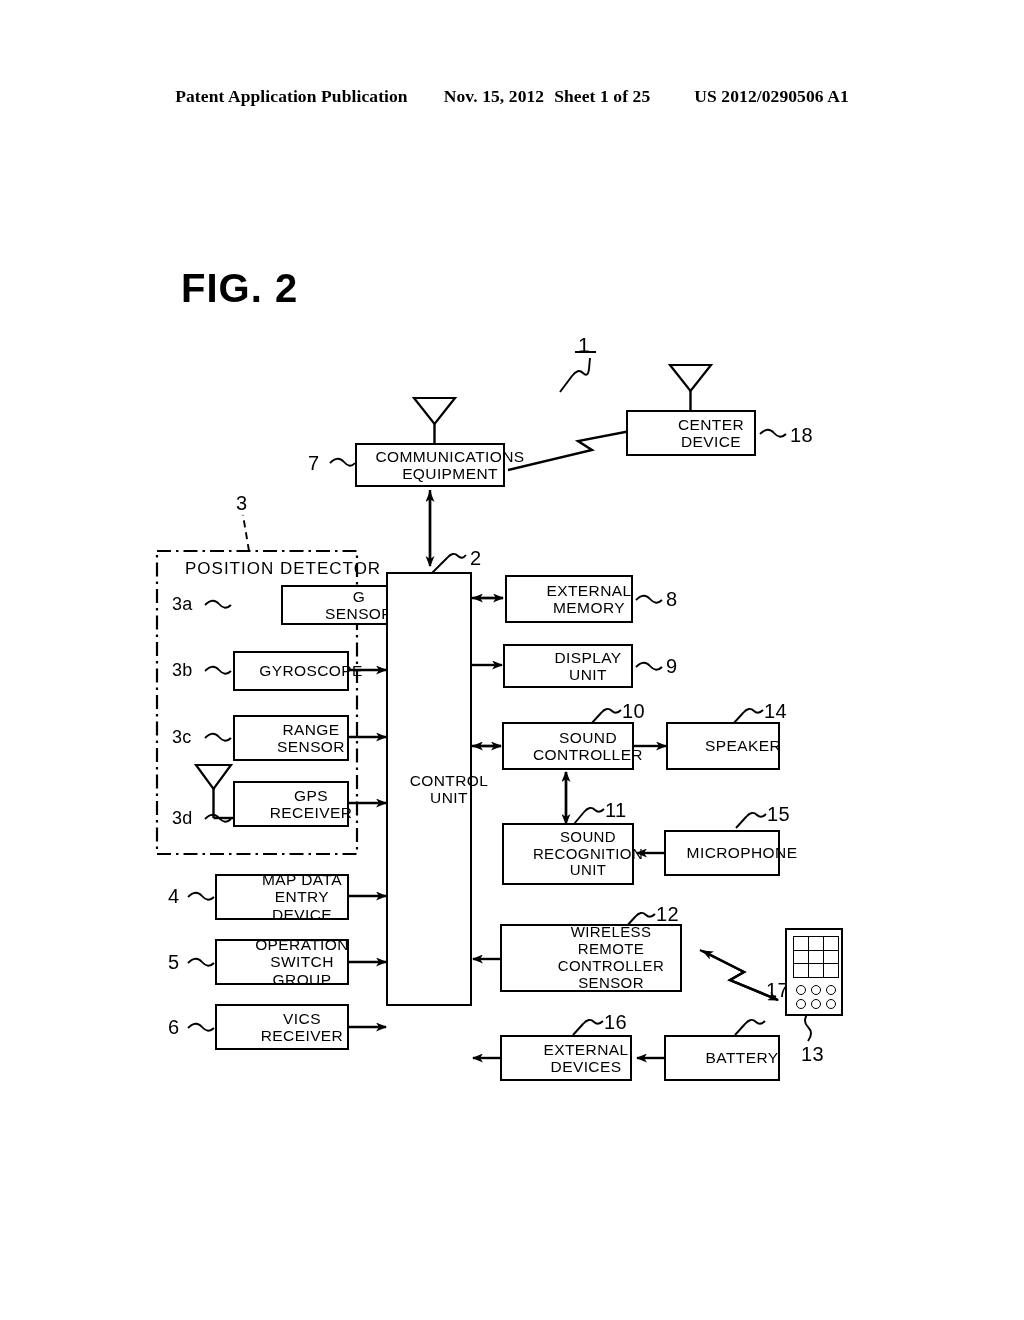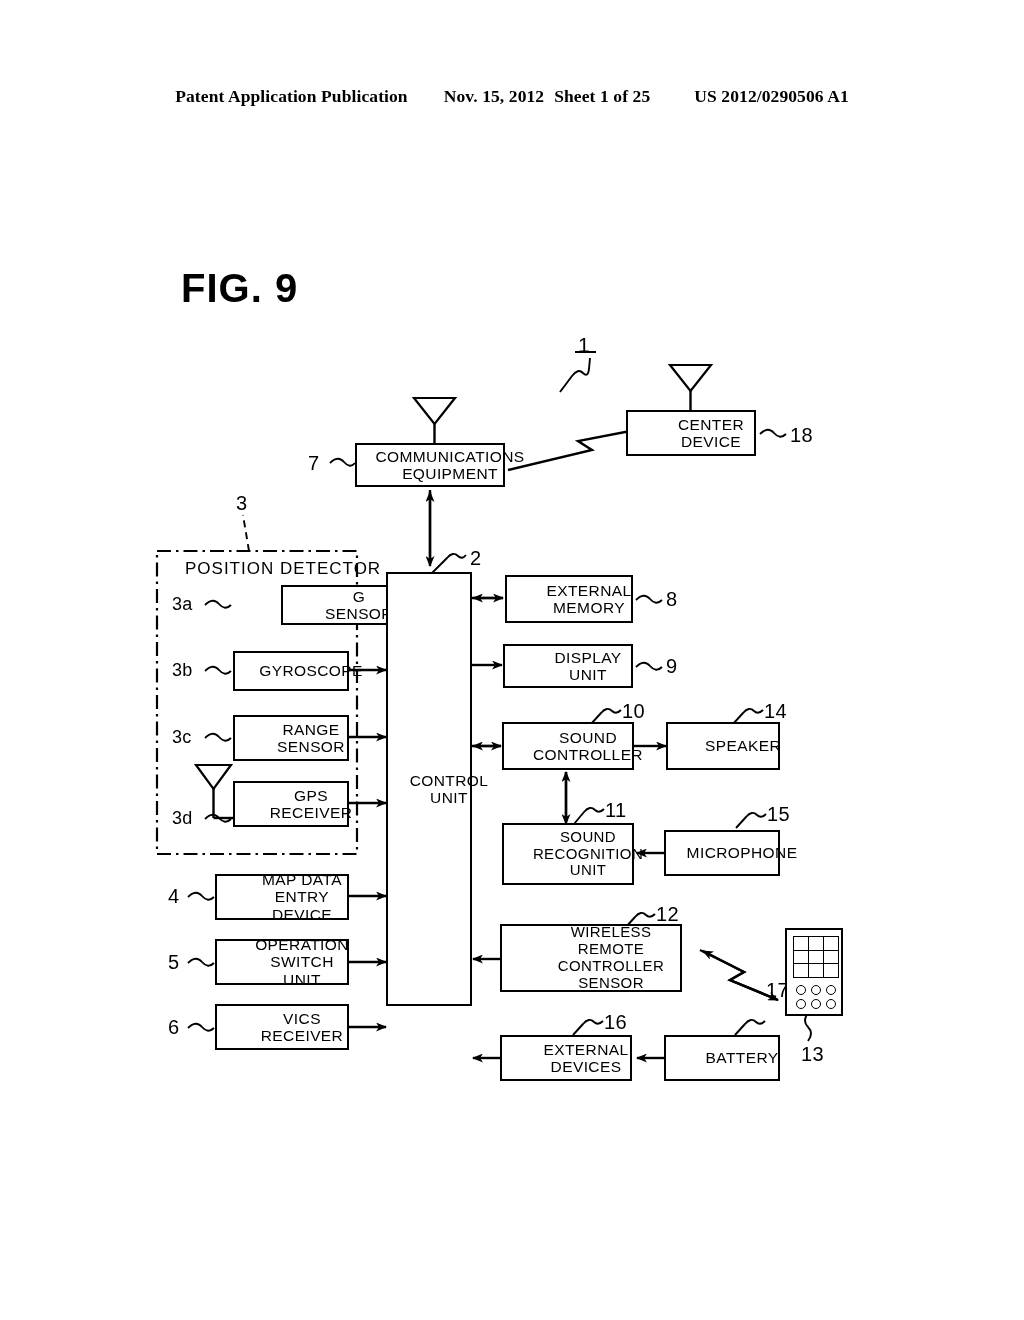--- a/index.html
+++ b/index.html
@@ -52,21 +52,21 @@
 <div id="pub-header">
   <span>Patent Application Publication</span>
   <span class="hgap1"></span>
   <span>Nov. 15, 2012</span>
   <span class="hgap2"></span>
   <span>Sheet 1 of 25</span>
   <span class="hgap3"></span>
   <span>US 2012/0290506 A1</span>
 </div>
 
-<div id="fig-label">FIG. 9</div>
+<div id="fig-label">FIG. 2</div>
 
 <svg id="wires" viewBox="0 0 1024 1320" xmlns="http://www.w3.org/2000/svg">
   <defs>
     <marker id="ah" markerWidth="11" markerHeight="9" refX="10" refY="4.5" orient="auto" markerUnits="userSpaceOnUse">
       <path d="M0,0 L11,4.5 L0,9 L3,4.5 Z" fill="#000"></path>
     </marker>
     <marker id="ahs" markerWidth="10" markerHeight="8" refX="9.5" refY="4" orient="auto" markerUnits="userSpaceOnUse">
       <path d="M0,0 L10,4 L0,8 L2.6,4 Z" fill="#000"></path>
     </marker>
   </defs>
@@ -204,21 +204,21 @@
 
 <div class="box" style="left:233px;top:781px;width:116px;height:46px;">GPS
 RECEIVER</div>
 <div class="ref sm" style="left:172px;top:808px;">3d</div>
 
 <div class="box" style="left:215px;top:874px;width:134px;height:46px;">MAP DATA
 ENTRY DEVICE</div>
 <div class="ref" style="left:168px;top:885px;">4</div>
 
 <div class="box" style="left:215px;top:939px;width:134px;height:46px;">OPERATION
-SWITCH UNIT</div>
+SWITCH GROUP</div>
 <div class="ref" style="left:168px;top:951px;">5</div>
 
 <div class="box" style="left:215px;top:1004px;width:134px;height:46px;">VICS
 RECEIVER</div>
 <div class="ref" style="left:168px;top:1016px;">6</div>
 
 <div class="box" style="left:386px;top:572px;width:86px;height:434px;">CONTROL
 UNIT</div>
 <div class="ref" style="left:470px;top:547px;">2</div>
 

